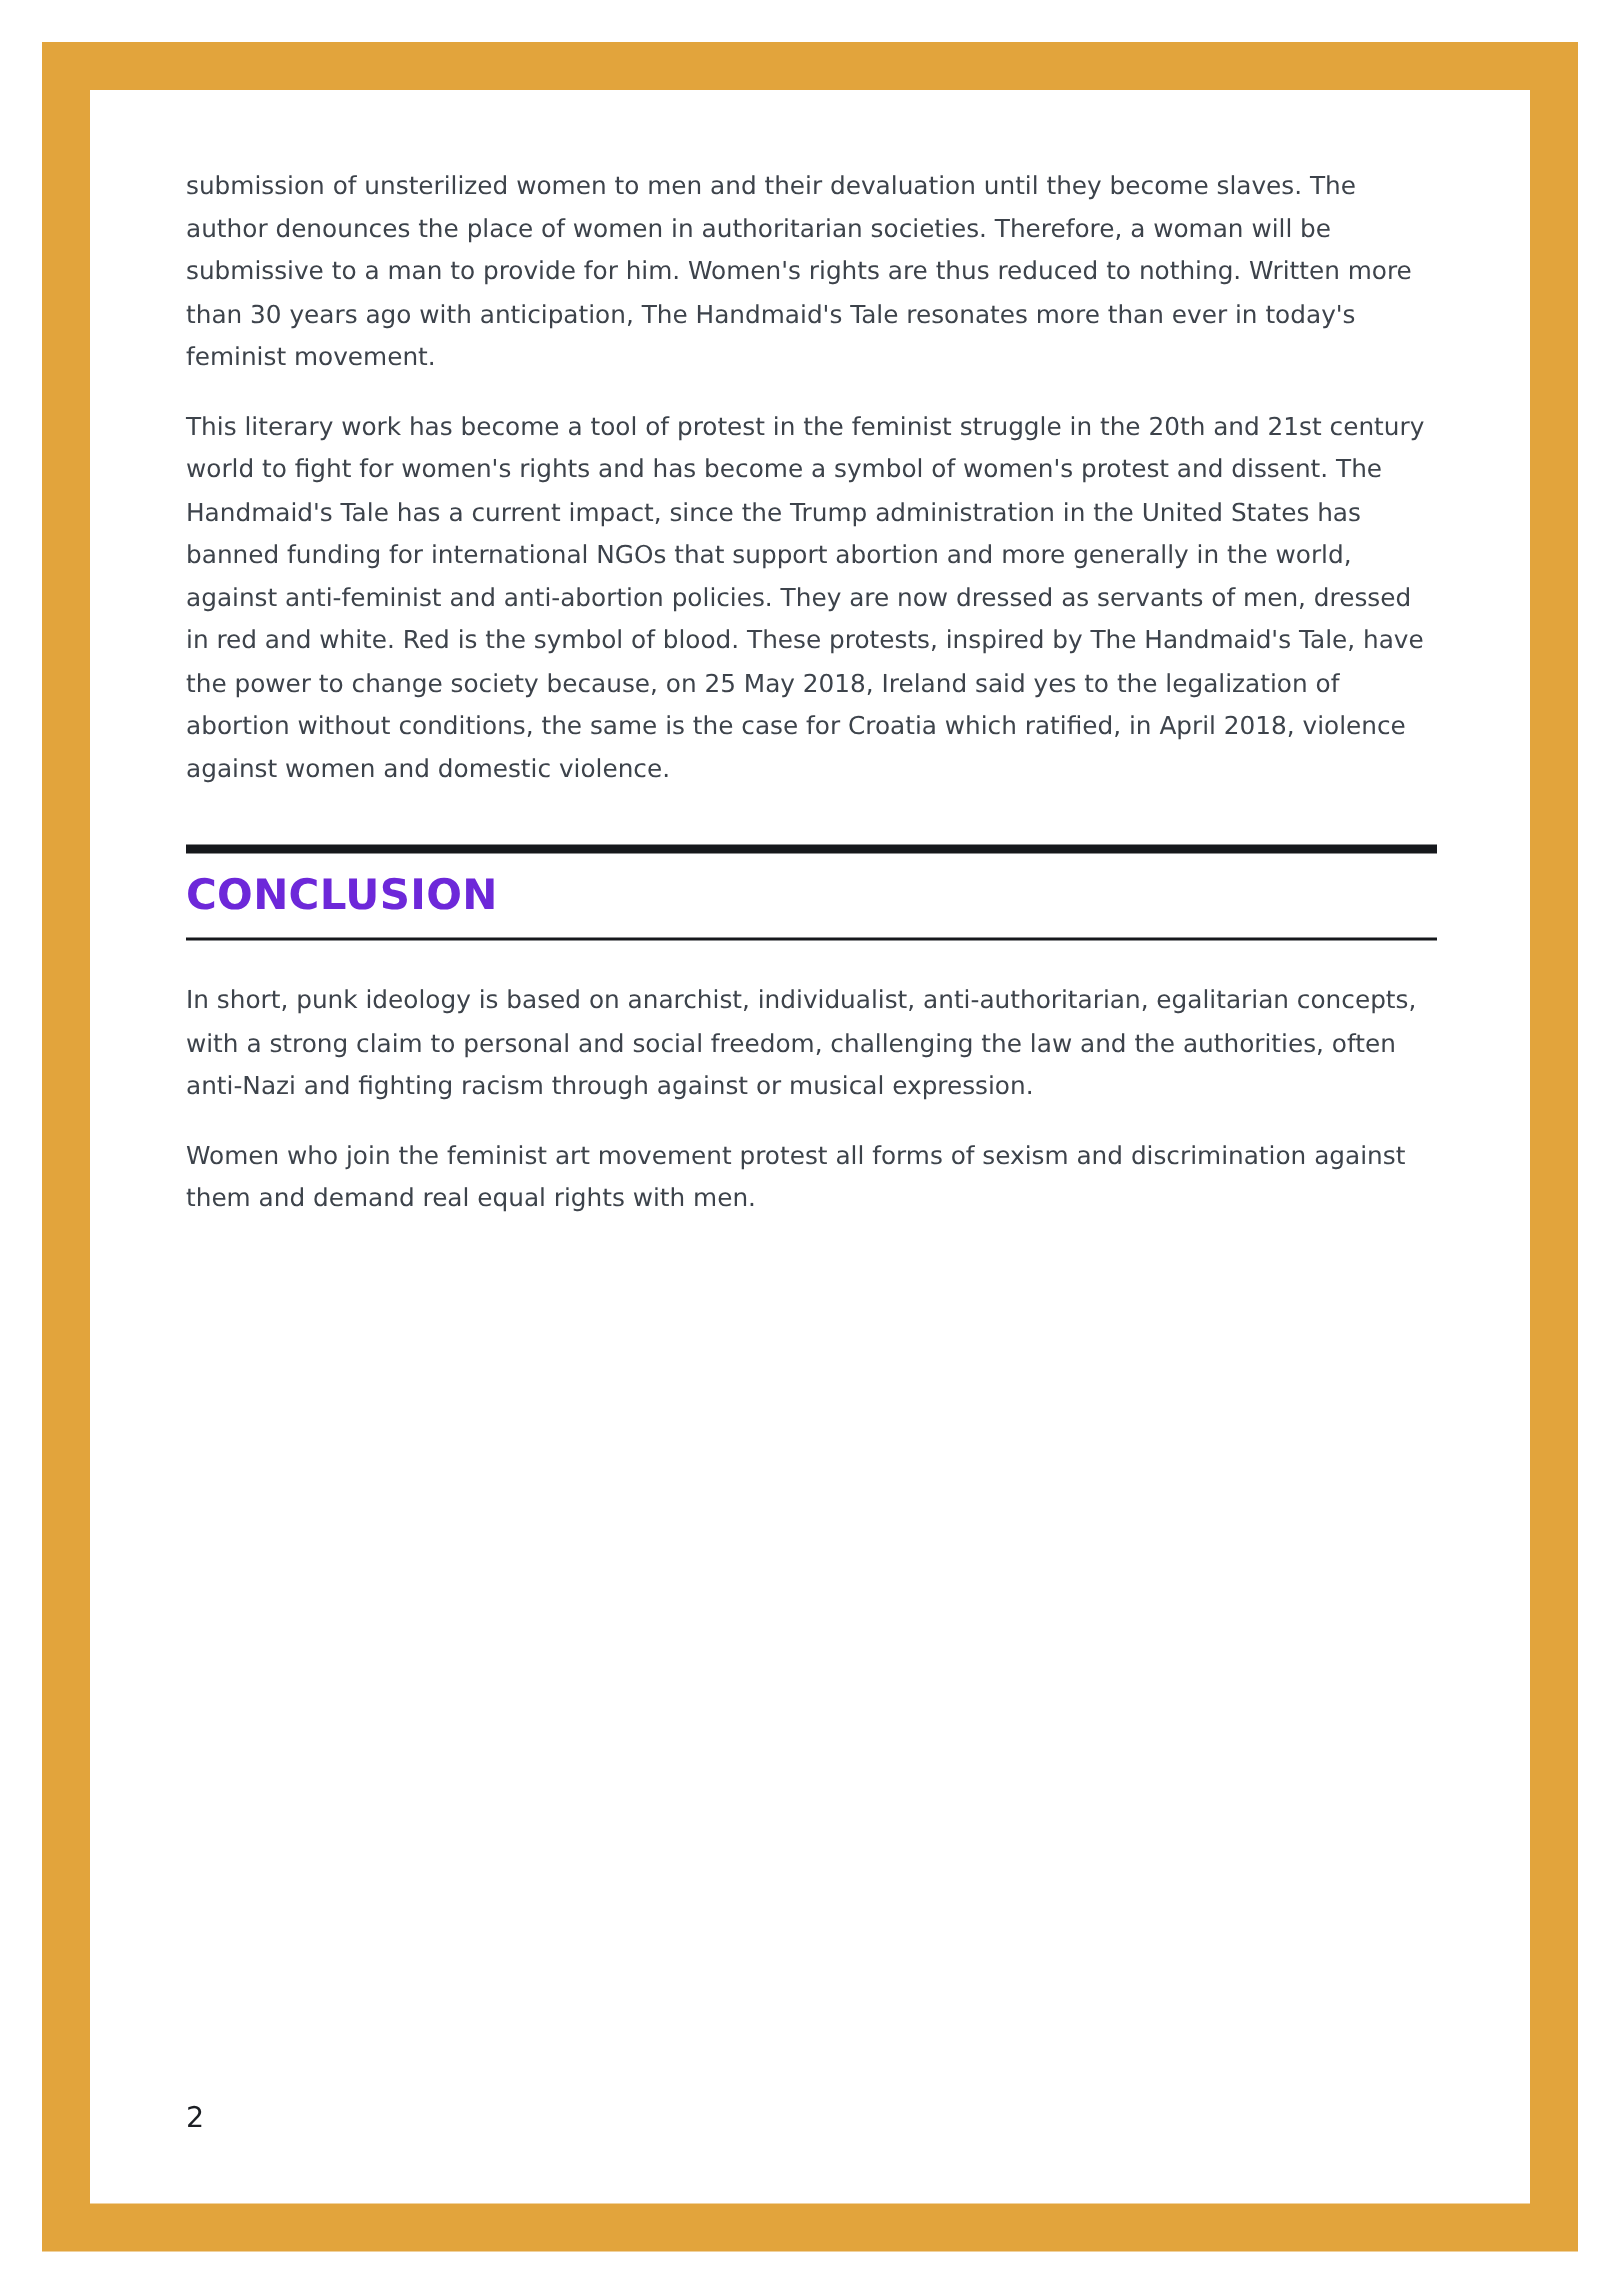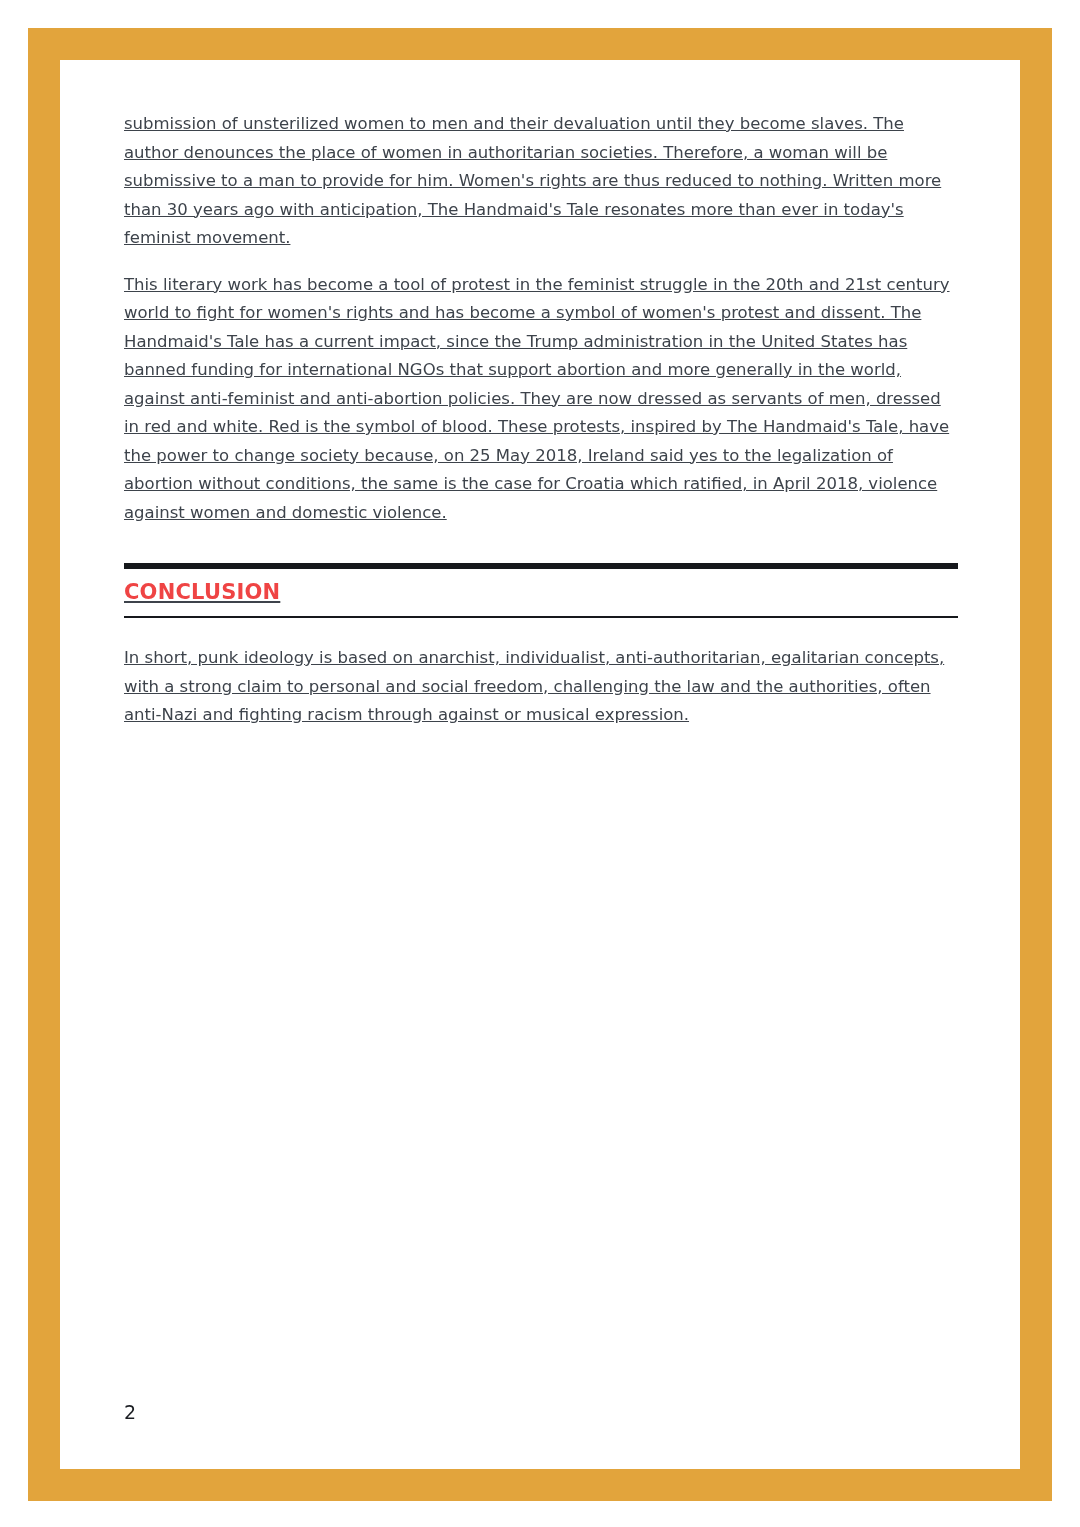--- a/index.html
+++ b/index.html
@@ -22,44 +22,43 @@
     bottom: 26px;
     border: 32px solid var(--frame-color, #e2a43c);
     background: #ffffff;
   }
 
   .content {
     position: relative;
     height: 100%;
     padding: 50px 62px 0 64px;
     color: var(--text-color, #3d434b);
-    text-decoration: underline;
   }
 
   p.body-text {
     margin: 0 0 18px 0;
     font-size: 16.5px;
     line-height: 28.5px;
     color: var(--text-color, #3d434b);
   }
 
   .conclusion-heading-block {
     margin-top: 36px;
     margin-bottom: 26px;
     border-top: 6px solid var(--rule-color, #16181c);
     border-bottom: 2px solid var(--rule-color, #16181c);
     padding: 11px 0 12px 0;
   }
 
   h2.conclusion-heading {
     margin: 0;
-    font-size: 21px;
+    font-size: 28px;
     font-weight: bold;
     letter-spacing: 0.2px;
-    color: #ef4444;
+    color: #6d28d9;
   }
 
   .page-number {
     position: absolute;
     left: 64px;
     bottom: 46px;
     font-size: 19px;
     color: #1b1e23;
   }
 </style>
@@ -73,18 +72,19 @@
       <p class="body-text">submission of unsterilized women to men and their devaluation until they become slaves. The author denounces the place of women in authoritarian societies. Therefore, a woman will be submissive to a man to provide for him. Women's rights are thus reduced to nothing. Written more than 30 years ago with anticipation, The Handmaid's Tale resonates more than ever in today's feminist movement.</p>
 
       <p class="body-text">This literary work has become a tool of protest in the feminist struggle in the 20th and 21st century world to fight for women's rights and has become a symbol of women's protest and dissent. The Handmaid's Tale has a current impact, since the Trump administration in the United States has banned funding for international NGOs that support abortion and more generally in the world, against anti-feminist and anti-abortion policies. They are now dressed as servants of men, dressed in red and white. Red is the symbol of blood. These protests, inspired by The Handmaid's Tale, have the power to change society because, on 25 May 2018, Ireland said yes to the legalization of abortion without conditions, the same is the case for Croatia which ratified, in April 2018, violence against women and domestic violence.</p>
 
       <div class="conclusion-heading-block">
         <h2 class="conclusion-heading">CONCLUSION</h2>
       </div>
 
       <p class="body-text">In short, punk ideology is based on anarchist, individualist, anti-authoritarian, egalitarian concepts, with a strong claim to personal and social freedom, challenging the law and the authorities, often anti-Nazi and fighting racism through against or musical expression.</p>
 
+      <p class="body-text">Women who join the feminist art movement protest all forms of sexism and discrimination against them and demand real equal rights with men.</p>
 
       <div class="page-number">2</div>
 
     </div>
   </div>
 </div>
 
 </body></html>

